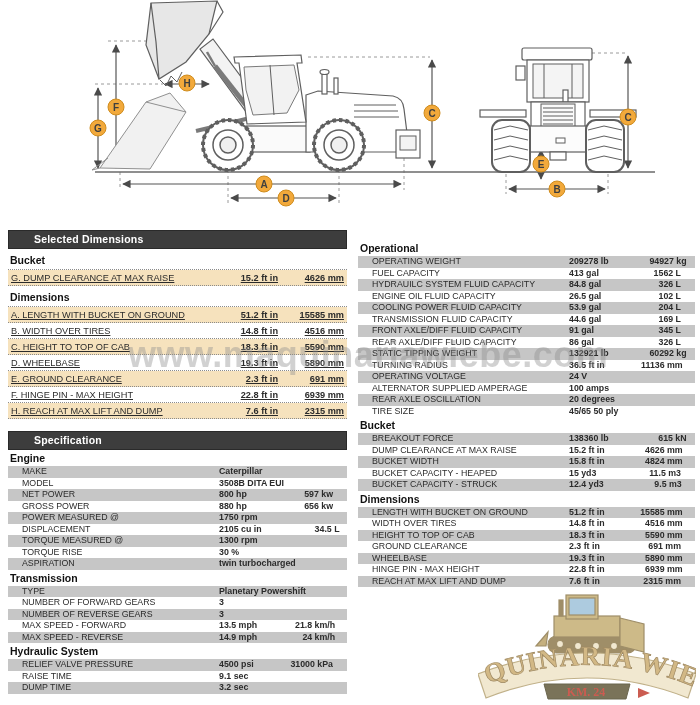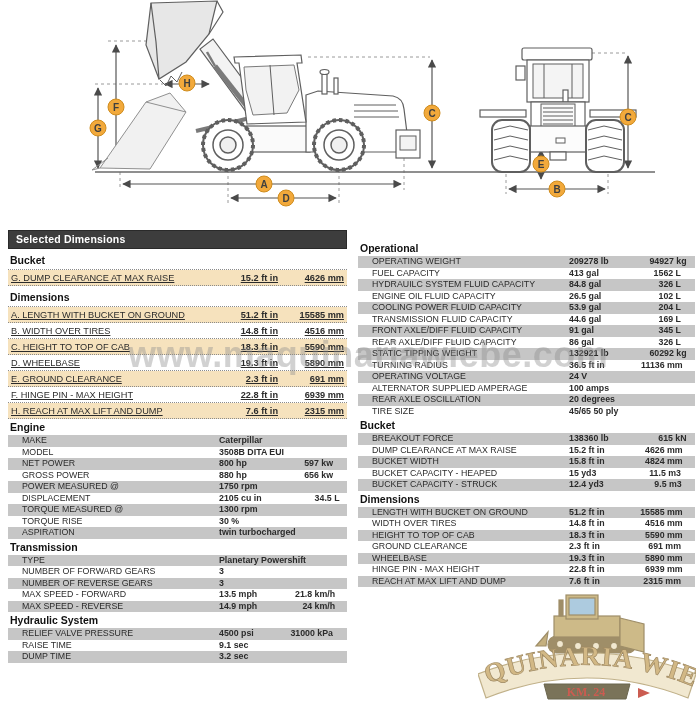--- a/index.html
+++ b/index.html
@@ -8,21 +8,21 @@
   
   .diagram{position:absolute;left:0;top:0;width:700px;height:226px;}
   .dim-label{position:absolute;width:15px;height:15px;border-radius:50%;
     background:#f2a93b;border:1px solid #cf8c1d;color:#3f3f3f;font-size:10px;
     font-weight:bold;text-align:center;line-height:15px;transform:translate(-50%,-50%);z-index:6;}
   
   .col{position:absolute;font-size:9px;}
   .col-left{left:8px;top:230px;width:339px;}
   .col-right{left:358px;top:240px;width:337px;}
   .bar{background:#3d3d3d;color:#fff;font-size:10.5px;font-weight:bold;height:17px;
-       line-height:17px;padding-left:7px;letter-spacing:.2px;border:1px solid #2a2a2a;}
+       line-height:17px;padding-left:25px;letter-spacing:.2px;border:1px solid #2a2a2a;}
   .bar2{margin-top:12px;}
   .sub{font-weight:bold;font-size:10.5px;color:#111;padding:2px 2px 2px 2px;}
   .sub-lg{padding:5px 2px 3px 2px;}
   
   .sd-rows{border-top:1px dotted #8b8b8b;text-decoration:underline;}
   .sd-row{display:grid;grid-template-columns:1fr 78px 66px;height:15px;line-height:14px;
           font-size:9.2px;border-bottom:1px dotted #8b8b8b;padding:0 3px;align-items:center;}
   .sd-rows .sd-row:nth-child(odd){background:#f6e2bd;}
   .sd-row .v{text-align:right;font-weight:bold;}
   
@@ -213,20 +213,21 @@
     <span class="v">6939 mm</span>
   </div>
 
   <div class="sd-row">
     <span class="lbl">H. REACH AT MAX LIFT AND DUMP</span>
     <span class="v">7.6 ft in</span>
     <span class="v">2315 mm</span>
   </div>
 </div>
 
+    <div class="bar bar2">Specification</div>
     <div class="sub">Engine</div>
     <div class="spec-rows">
   <div class="spec-row">
     <span class="lbl">MAKE</span>
     <span class="v1">Caterpillar</span>
     <span class="v2"></span>
   </div>
 
   <div class="spec-row">
     <span class="lbl">MODEL</span>

